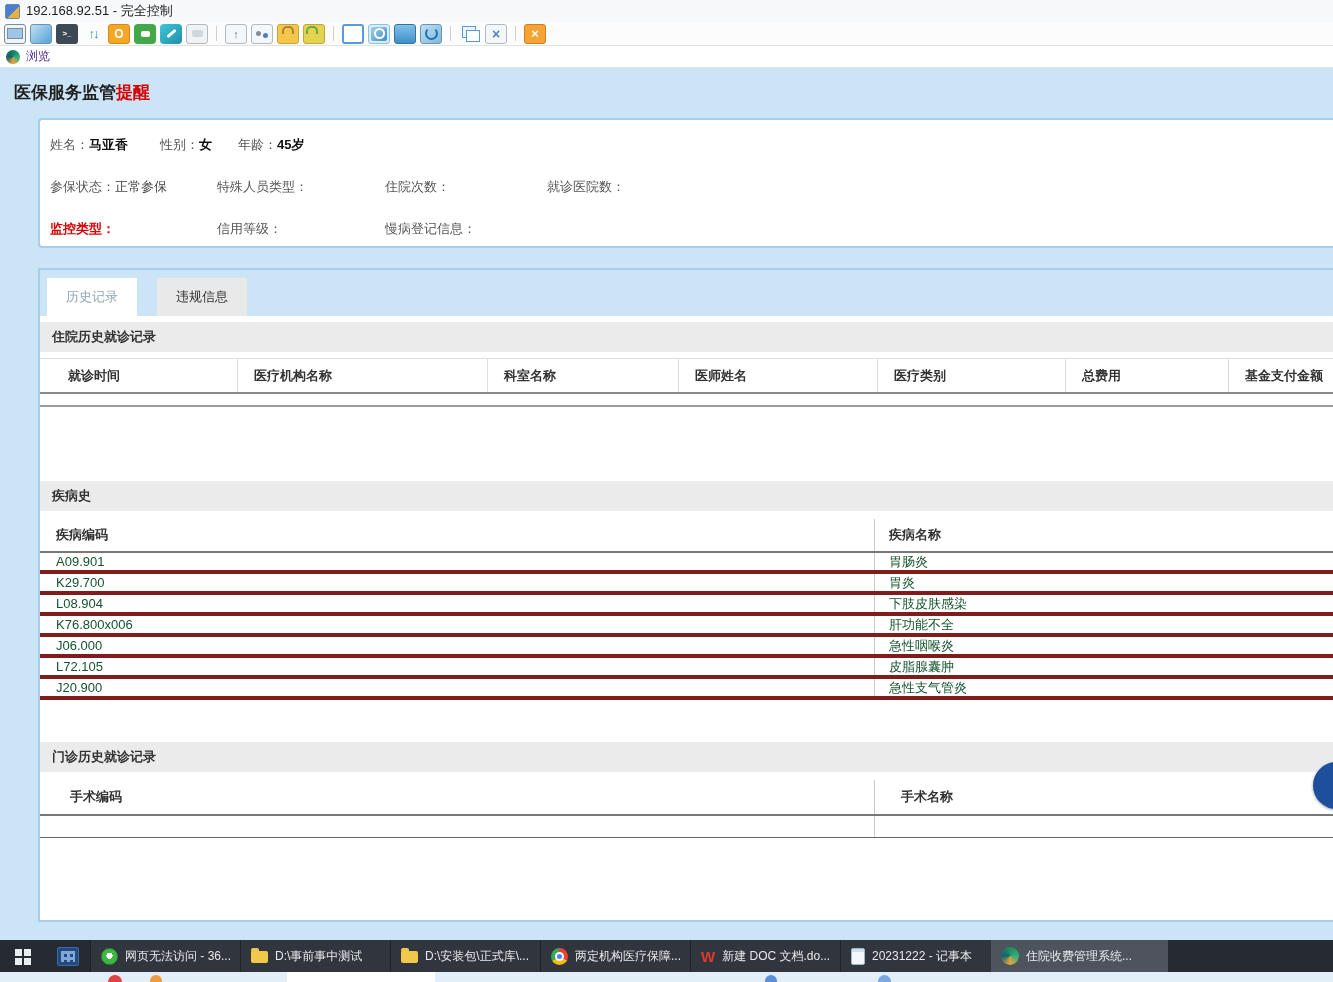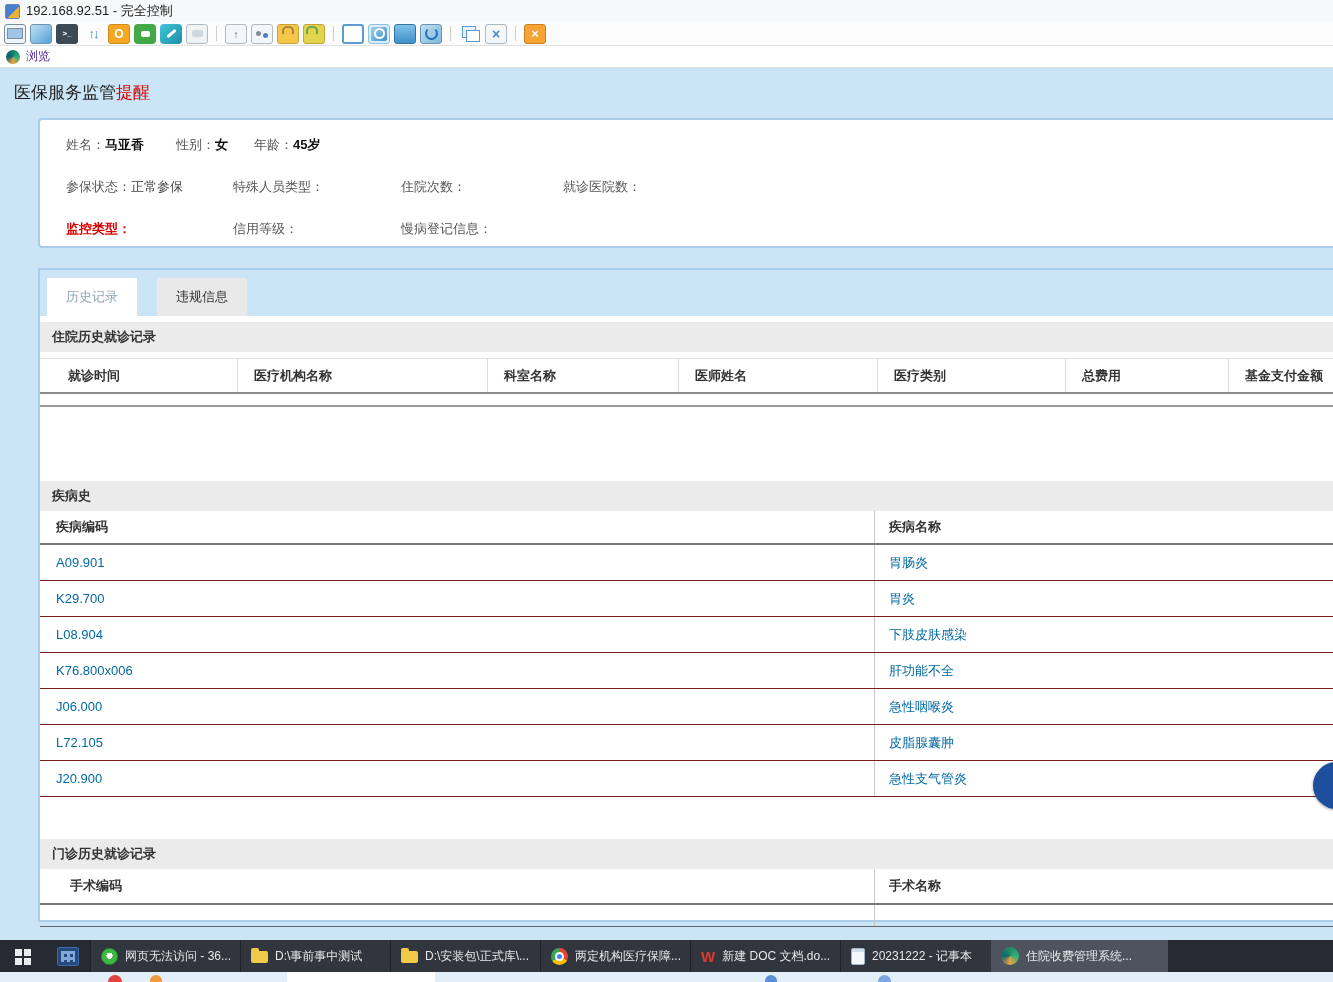--- a/index.html
+++ b/index.html
@@ -52,59 +52,59 @@
   .i-close { background:#f6a335; border:1px solid #d07f1d; color:#fff; font-weight:bold; font-size:13px; }
   .i-close::before { content:"×"; }
 
   
   .btab-row { height:22px; display:flex; align-items:center; padding-left:6px; background:#fff; border-bottom:1px solid #dde3e8; font-size:12px; color:#4c1d95; }
   .swirl { width:14px; height:14px; border-radius:50%; margin-right:6px; flex:none;
            background:conic-gradient(#157f68,#2fae79,#e8a33d,#0f5f70,#157f68); }
 
   
   .page { position:absolute; top:68px; left:0; right:0; height:872px; background:#cbe5f6; overflow:hidden; }
-  .page-title { padding:13px 0 0 14px; font-size:17px; font-weight:normal; color:#1f1f1f; }
+  .page-title { padding:13px 0 0 14px; font-size:17px; font-weight:bold; color:#1f1f1f; }
   .page-title .accent { color:#d60000; }
 
   .patient-card { position:absolute; left:38px; right:0; top:50px; height:130px; background:#fff;
                   border:2px solid #a9cde8; border-right:none; border-radius:4px 0 0 4px;
-                  padding:16px 0 0 26px; font-size:13px; color:#444; }
+                  padding:16px 0 0 10px; font-size:13px; color:#444; }
   .p-row { display:flex; margin-bottom:24px; align-items:center; }
   .p-field { display:flex; align-items:center; white-space:nowrap; }
   .w110{width:110px} .w78{width:78px} .w167{width:167px} .w168{width:168px} .w162{width:162px}
   .p-label { color:#555; }
   .p-label.red { color:#d60000; font-weight:bold; }
   .p-value.bold { font-weight:bold; color:#111; }
 
   .main-panel { position:absolute; left:38px; right:0; top:200px; height:654px; background:#fff;
                 border:2px solid #a9cde8; border-right:none; }
   .tab-strip { height:46px; background:#cbe5f6; display:flex; align-items:flex-end; padding-left:7px; gap:20px; }
   .tab { height:38px; line-height:38px; padding:0 19px; font-size:13px; cursor:default; }
   .tab.active { background:#fff; color:#8fa6b5; }
   .tab.inactive { background:#e9e9e9; color:#333; }
 
   .section-bar { height:30px; line-height:30px; background:#ebebeb; font-weight:bold; font-size:13px; color:#333; padding-left:12px; }
-  .mt6{margin-top:6px} .mt8{}
+  .mt6{margin-top:6px} .mt8{margin-top:8px}
 
   .inp-header { display:flex; height:36px; align-items:center; font-weight:bold; font-size:13px; color:#333;
                 margin-top:6px; border-top:1px solid #e0e0e0; border-bottom:2px solid #8a8a8a; }
   .inp-header .c { border-left:1px solid #ddd; height:100%; display:flex; align-items:center; padding-left:16px; flex:none; }
   .inp-header .c:first-child { border-left:none; padding-left:28px; }
   .c0{width:197px}.c1{width:250px}.c2{width:191px}.c3{width:199px}.c4{width:188px}.c5{width:163px}
   .c6{flex:1 1 auto !important; width:auto;}
   .empty-row { height:13px; border-bottom:2px solid #9a9a9a; }
   .gap74 { height:74px; } .gap42 { height:42px; }
 
   .two-header { display:flex; height:34px; align-items:center; font-weight:bold; font-size:13px; color:#333;
                 border-bottom:2px solid #777; }
-  .two-header.surg { height:36px; }
+  .two-header.surg { height:36px;gap:12px; }
   .col-a { width:835px; height:100%; display:flex; align-items:center; padding-left:16px; border-right:1px solid #c9c9c9; flex:none; }
   .col-a.surg-pad { padding-left:30px; }
   .col-b { flex:1; height:100%; display:flex; align-items:center; padding-left:14px; }
-  .d-row { display:flex; height:36px; align-items:center; font-size:13px; color:#0369a1; border-bottom:1px solid #7f1d1d; }
+  .d-row { display:flex; height:21px; align-items:center; font-size:13px; color:#14532d; border-bottom:4px solid #7f1d1d; }
   .d-row:last-of-type { border-bottom:1px solid #555; }
   .surg-empty { height:22px; border-bottom:1px solid #666; }
   .surg-empty .col-a { height:100%; }
 
   .float-ball { position:absolute; right:-27px; top:694px; width:47px; height:47px; border-radius:50%;
                 background:#1d4f9c; box-shadow:0 1px 3px rgba(0,0,0,.4); }
 
   
   .taskbar { position:absolute; left:0; top:940px; width:100%; height:32px; background:#262b33; display:flex; align-items:stretch;text-align:right; }
   .tb-start, .tb-desktop { width:45px; display:flex; align-items:center; justify-content:center; flex:none; }

